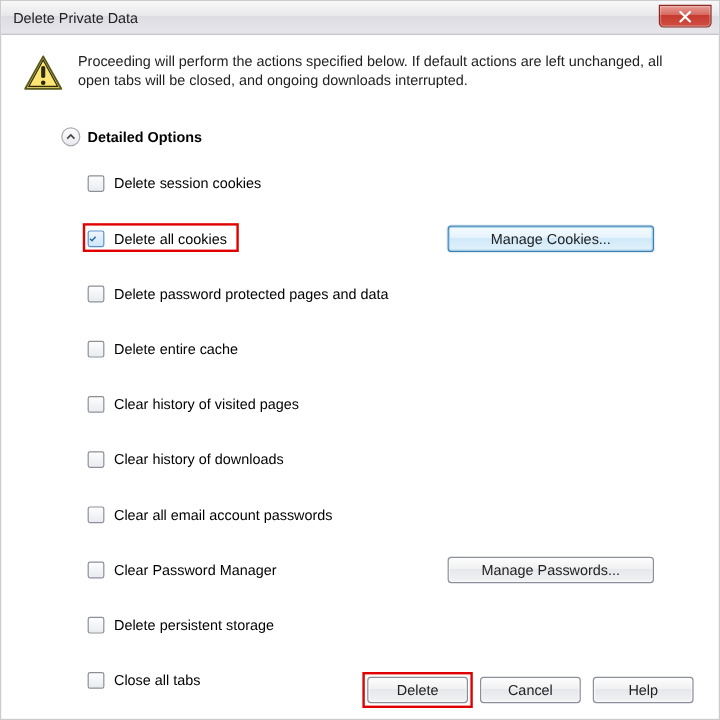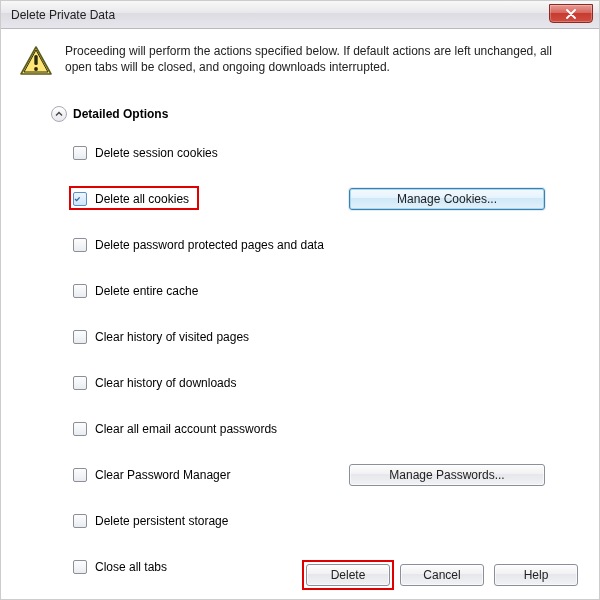--- a/index.html
+++ b/index.html
@@ -114,21 +114,21 @@
   .hl-cookies {
     left: -4px;
     top: 2px;
     width: 130px;
     height: 24px;
   }
   .side-btn {
     position: absolute;
     right: 0;
     top: 4px;
-    width: 196px;
+    width: 172px;
     height: 22px;
   }
   .winbtn {
     height: 22px;
     border: 1px solid #8a8f99;
     border-radius: 3px;
     background: linear-gradient(to bottom,#fdfdfd 0%, #f1f1f3 45%, #e6e7ea 46%, #f1f2f4 100%);
     font: inherit;
     padding: 0 10px;
     color: #222;

